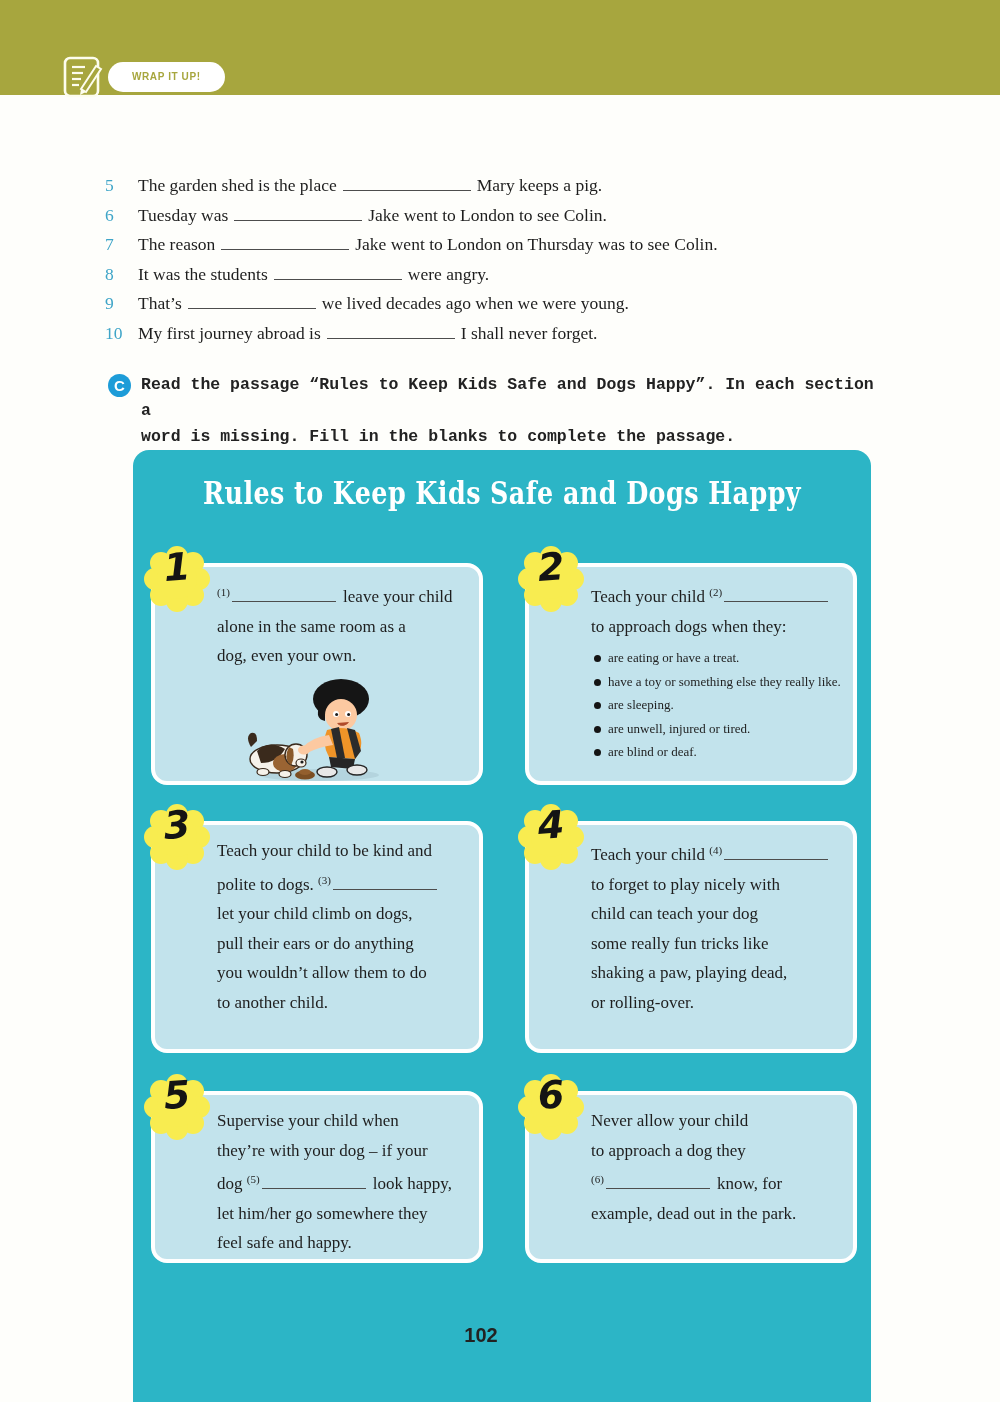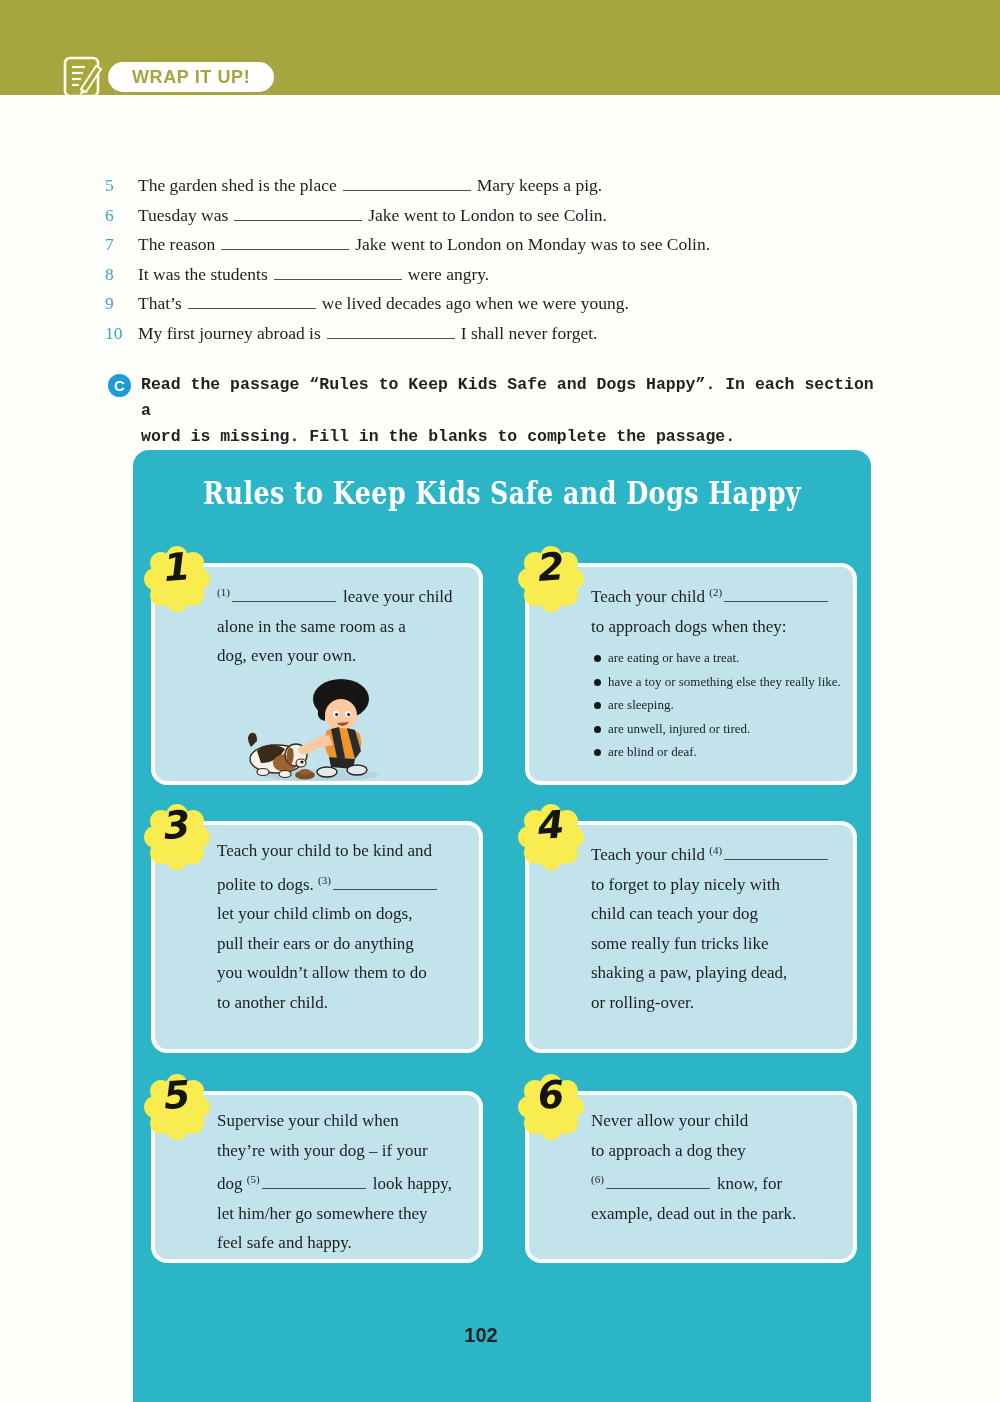--- a/index.html
+++ b/index.html
@@ -12,21 +12,21 @@
     color:#1e1e1e;
     overflow:hidden;
   }
   
   .header-bar { position:absolute; left:0; top:0; width:1000px; height:95px; background:#a7a63e; }
   .hdr-icon { position:absolute; left:63px; top:56px; width:40px; height:42px; }
   .wrap-pill {
     position:absolute; left:108px; top:62px; height:30px;
     background:#ffffff; border-radius:16px; padding:0 24px;
     font-family:"Liberation Sans", sans-serif; font-weight:bold;
-    font-size:18px; line-height:30px; color:#a7a63e; letter-spacing:.6px;
+    font-size:10px; line-height:30px; color:#a7a63e; letter-spacing:.6px;
   }
   
   .exercise { position:absolute; left:105px; top:171px; width:800px; }
   .ex-row { display:flex; align-items:baseline; line-height:29.6px; white-space:nowrap; font-size:17.5px; }
   .ex-num { display:inline-block; width:33px; color:#3fa5c8; flex:none; }
   .blank { display:inline-block; border-bottom:1.5px solid #4d4d4d; height:1em; vertical-align:baseline; }
   .blank.ex { width:128px; margin:0 6px; }
   
   .section-c { position:absolute; left:108px; top:372px; width:775px;
     font-family:"Liberation Sans", sans-serif; font-weight:bold; font-size:16.5px;
@@ -90,21 +90,21 @@
   <div class="ex-row">
     <span class="ex-num">6</span>
     <span>Tuesday was</span>
     <span class="blank ex"></span>
     <span>Jake went to London to see Colin.</span>
   </div>
   <div class="ex-row">
     <span class="ex-num">7</span>
     <span>The reason</span>
     <span class="blank ex"></span>
-    <span>Jake went to London on Monday was to see Colin.</span>
+    <span>Jake went to London on Thursday was to see Colin.</span>
   </div>
   <div class="ex-row">
     <span class="ex-num">8</span>
     <span>It was the students</span>
     <span class="blank ex"></span>
     <span>were angry.</span>
   </div>
   <div class="ex-row">
     <span class="ex-num">9</span>
     <span>That’s</span>

